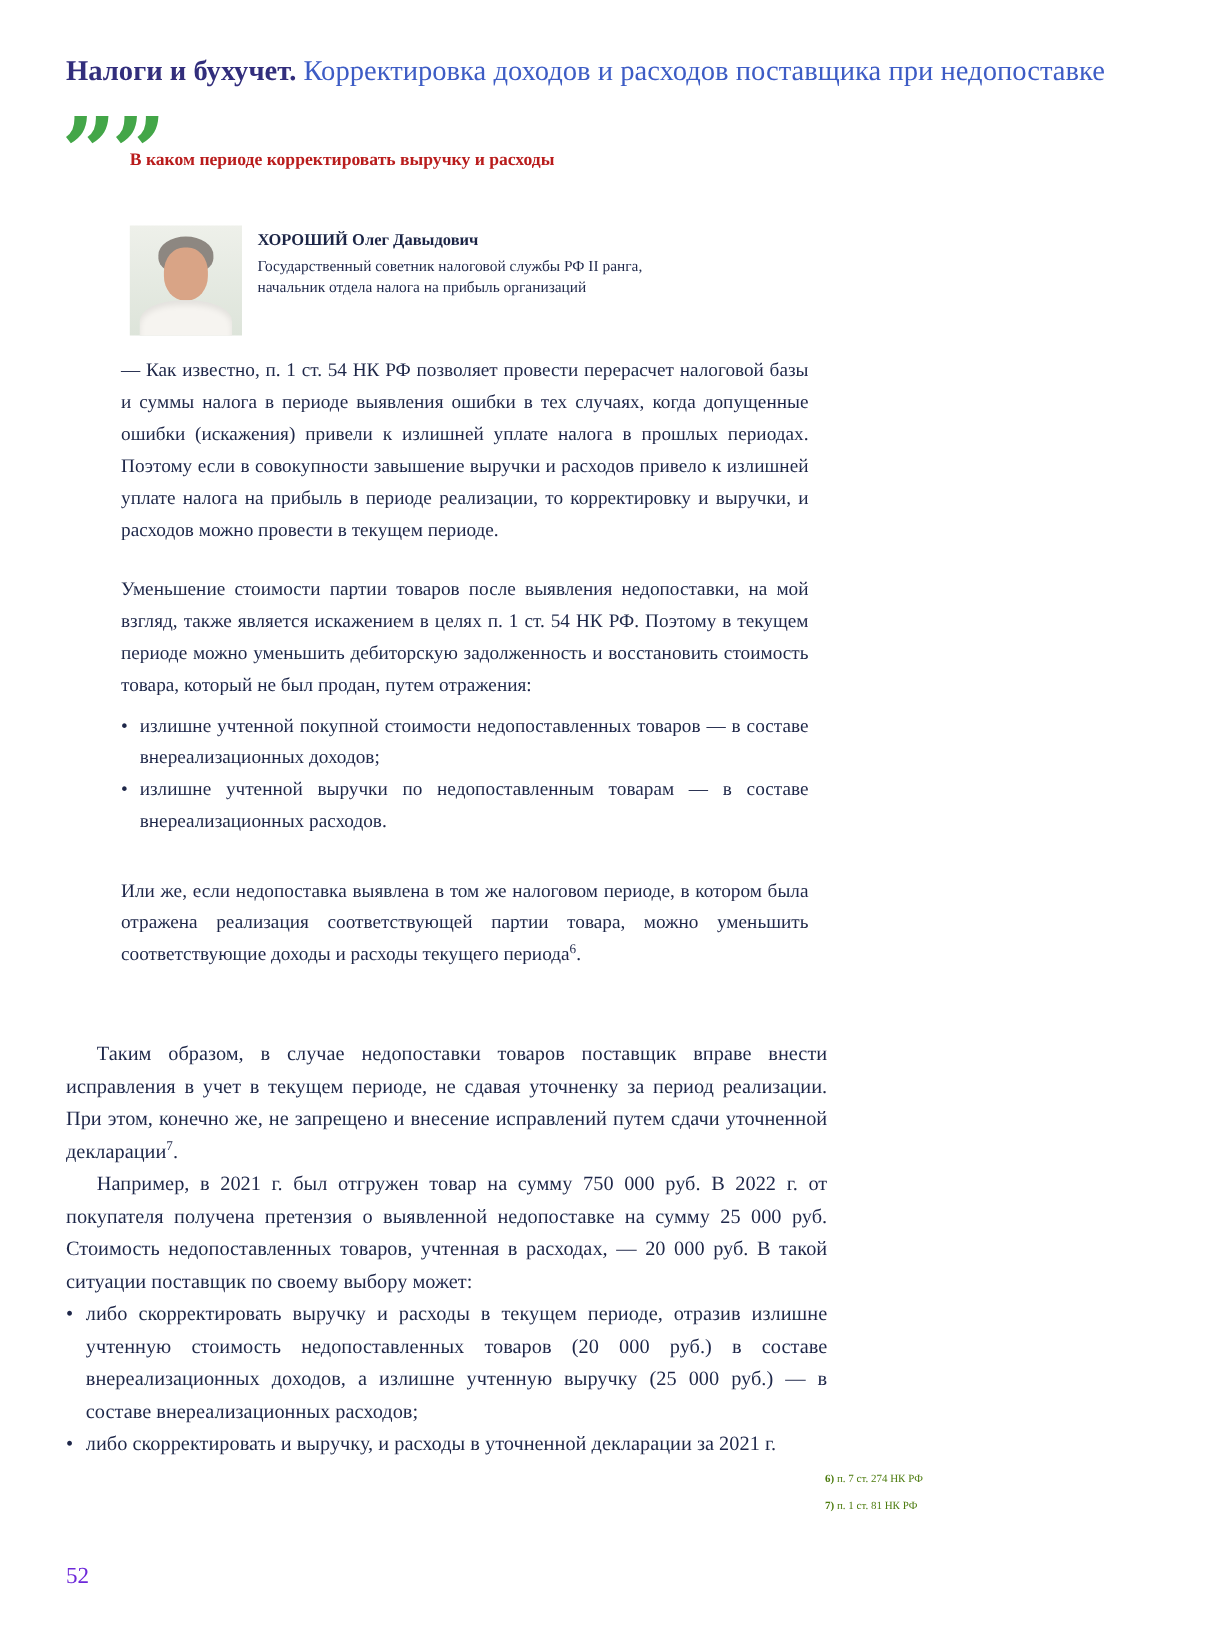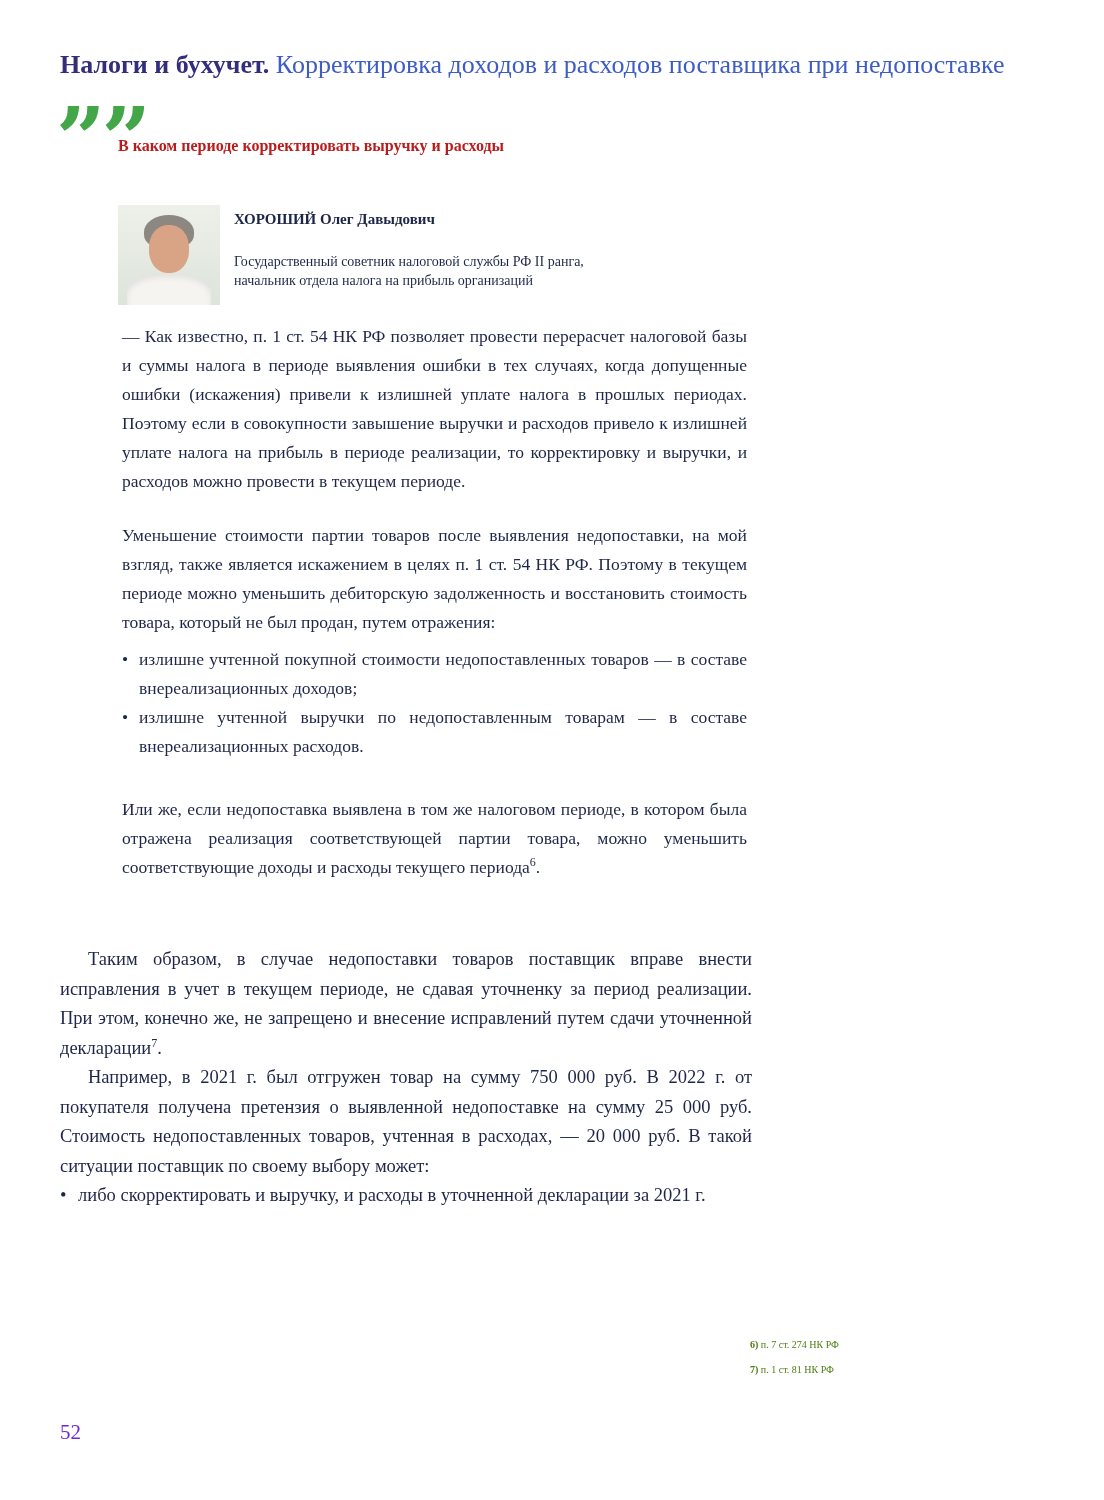--- a/index.html
+++ b/index.html
@@ -100,33 +100,33 @@
     background: #f6f4f0;
     border-radius: 45% 45% 0 0;
     box-shadow: inset 0 4px 6px rgba(0,0,0,0.08);
   }
   .expert-info {
     padding-top: 6px;
   }
   .expert-name {
     font-weight: bold;
     font-size: 15px;
-    margin-bottom: 24px;
+    margin-bottom: 5px;
     color: #1c2546;
   }
   .expert-cred {
     font-size: 14px;
     line-height: 19px;
     color: #1e2749;
   }
 
   
   .quote-block {
     position: absolute;
-    left: 122px;
+    left: 110px;
     top: 322px;
     width: 625px;
     font-size: 17.5px;
     line-height: 29px;
     text-align: justify;
   }
   .quote-block p {
     margin: 0;
   }
   .quote-block .para2 { margin-top: 25px; }
@@ -237,20 +237,21 @@
     <li>излишне учтенной покупной стоимости недопоставленных товаров — в составе внереализационных доходов;</li>
     <li>излишне учтенной выручки по недопоставленным товарам — в составе внереализационных расходов.</li>
   </ul>
   <p class="para3"><span>Или же, если недопоставка выявлена в том же налоговом периоде, в котором была отражена реализация соответствующей партии товара, можно уменьшить соответствующие доходы и расходы текущего периода</span><sup>6</sup><span>.</span></p>
 </div>
 
 <div class="main-block">
   <p><span>Таким образом, в случае недопоставки товаров поставщик вправе внести исправления в учет в текущем периоде, не сдавая уточненку за период реализации. При этом, конечно же, не запрещено и внесение исправлений путем сдачи уточненной декларации</span><sup>7</sup><span>.</span></p>
   <p>Например, в 2021 г. был отгружен товар на сумму 750 000 руб. В 2022 г. от покупателя получена претензия о выявленной недопоставке на сумму 25 000 руб. Стоимость недопоставленных товаров, учтенная в расходах, — 20 000 руб. В такой ситуации поставщик по своему выбору может:</p>
   <ul>
+    <li>либо скорректировать выручку и расходы в текущем периоде, отразив излишне учтенную стоимость недопоставленных товаров (20 000 руб.) в составе внереализационных доходов, а излишне учтенную выручку (25 000 руб.) — в составе внереализационных расходов;</li>
     <li>либо скорректировать и выручку, и расходы в уточненной декларации за 2021 г.</li>
   </ul>
 </div>
 
 <div class="footnotes">
   <div><span class="footnote-num">6)</span><span> п. 7 ст. 274 НК РФ</span></div>
   <div><span class="footnote-num">7)</span><span> п. 1 ст. 81 НК РФ</span></div>
 </div>
 
 <div class="page-number">52</div>

